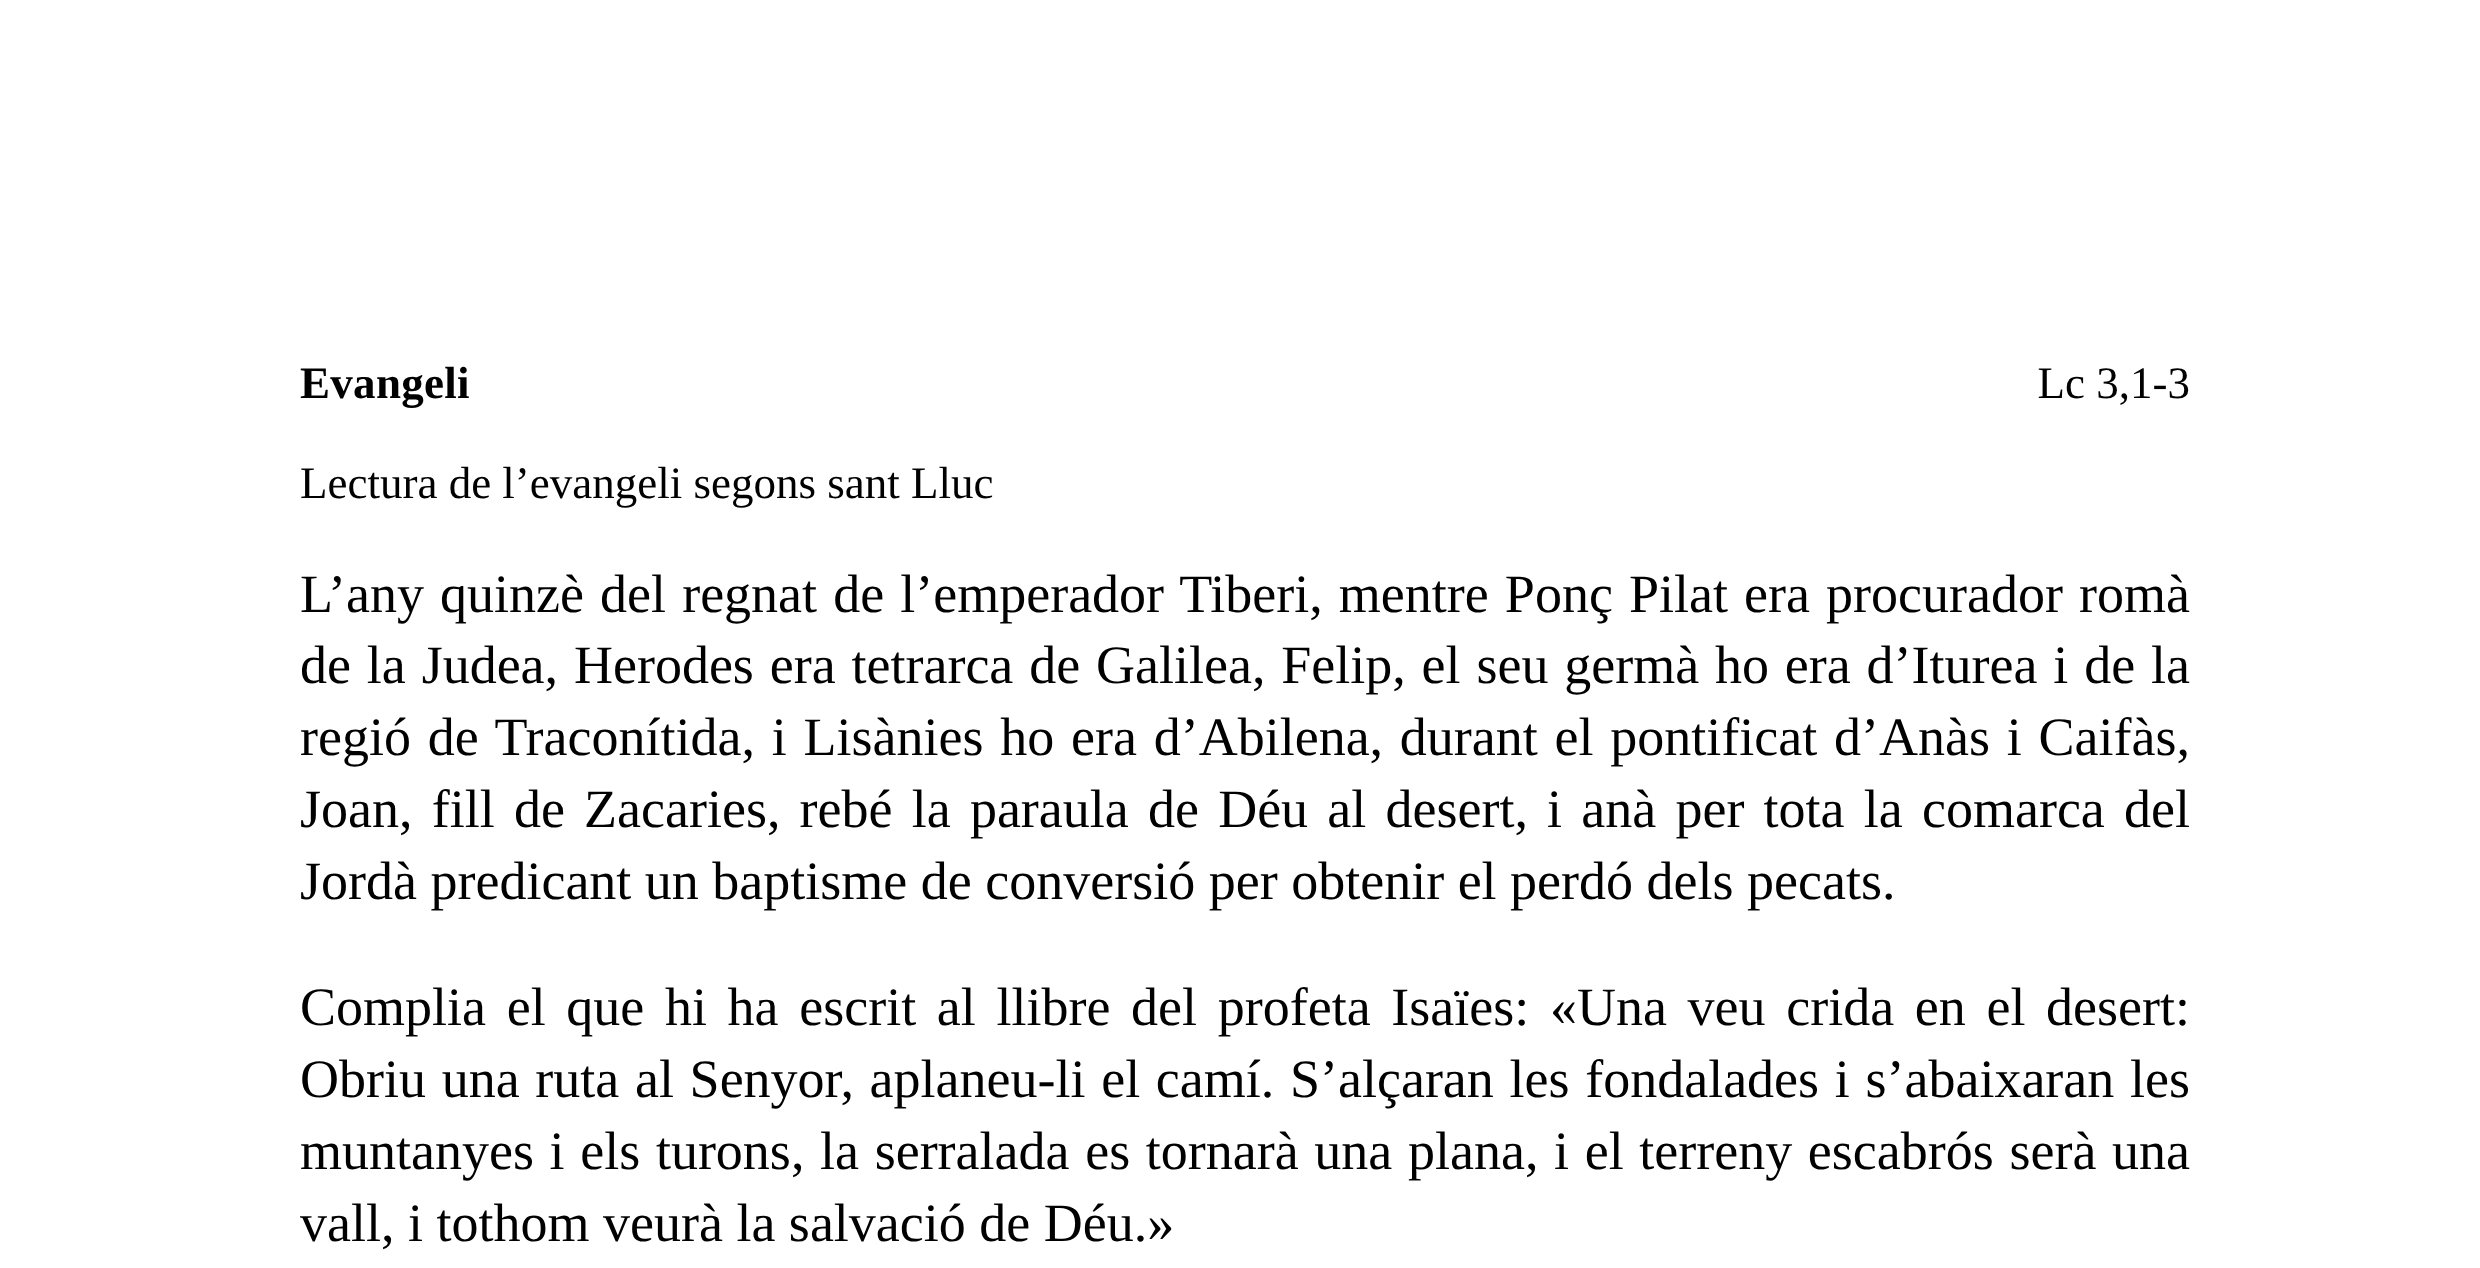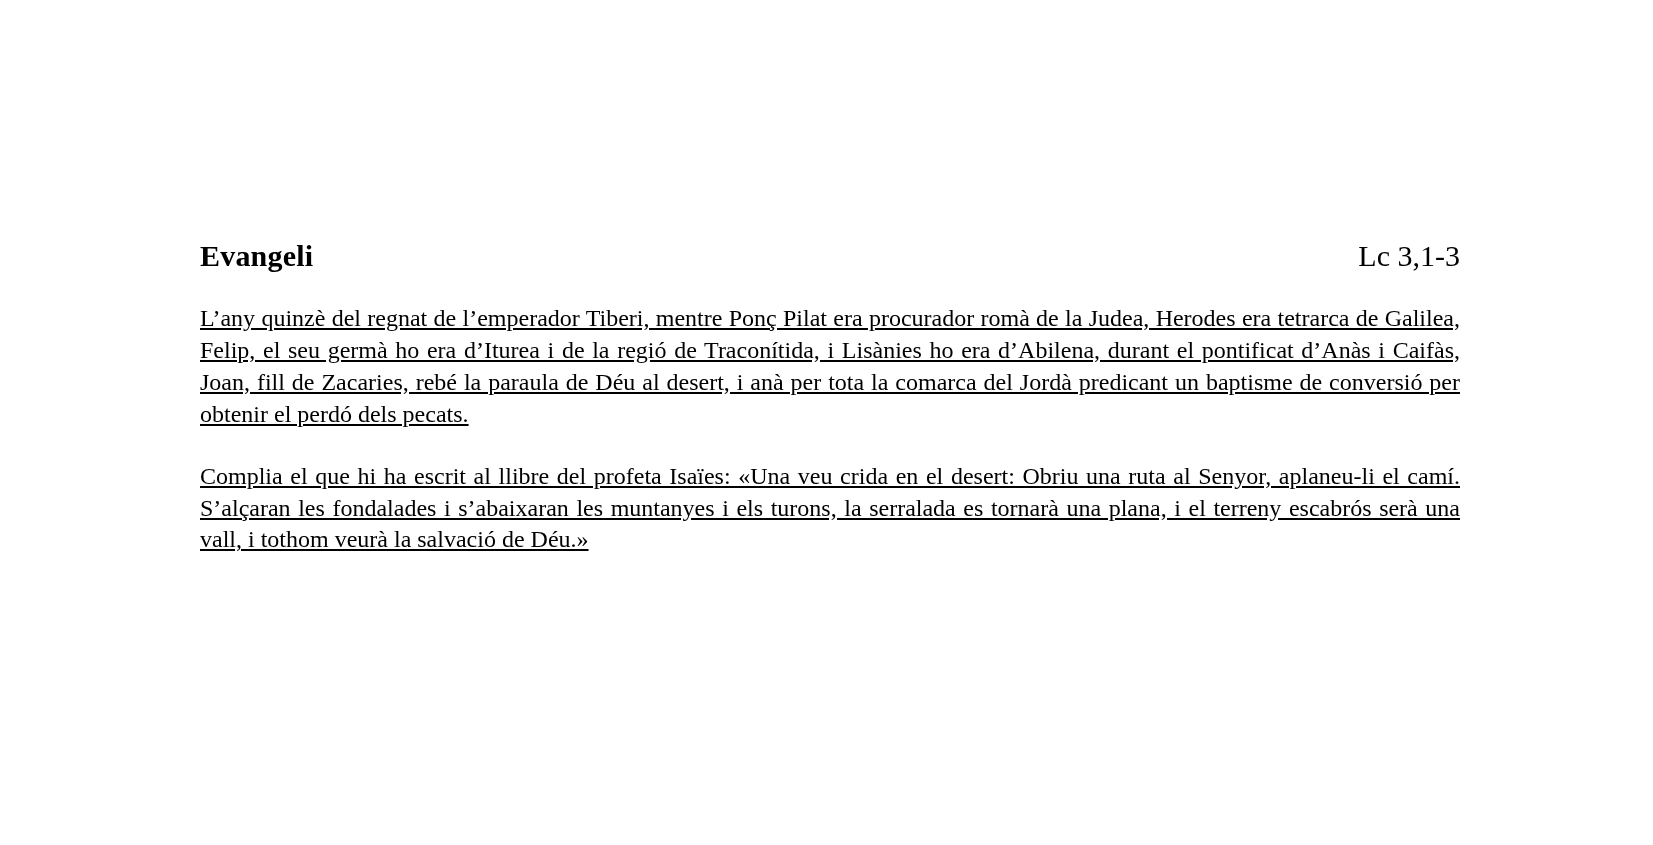--- a/index.html
+++ b/index.html
@@ -42,37 +42,37 @@
     font-size: 30px;
     font-weight: normal;
   }
   .subtitle {
     margin-top: 30px;
     font-size: 30px;
     line-height: 1.32;
   }
   .para {
     margin-top: 30px;
-    font-size: 24px;
+    font-size: 36px;
     line-height: 1.33;
     text-align: justify;
     text-justify: inter-word;
-    text-decoration: underline;
   }
 </style>
 </head>
 <body>
 
 <div class="page">
   <div class="content">
 
     <div class="heading-row">
       <span class="heading-title">Evangeli</span>
       <span class="heading-ref">Lc 3,1-3</span>
     </div>
 
+    <div class="subtitle">Lectura de l’evangeli segons sant Lluc</div>
 
     <p class="para">L’any quinzè del regnat de l’emperador Tiberi, mentre Ponç Pilat era procurador romà de la Judea, Herodes era tetrarca de Galilea, Felip, el seu germà ho era d’Iturea i de la regió de Traconítida, i Lisànies ho era d’Abilena, durant el pontificat d’Anàs i Caifàs, Joan, fill de Zacaries, rebé la paraula de Déu al desert, i anà per tota la comarca del Jordà predicant un baptisme de conversió per obtenir el perdó dels pecats.</p>
 
     <p class="para">Complia el que hi ha escrit al llibre del profeta Isaïes: «Una veu crida en el desert: Obriu una ruta al Senyor, aplaneu-li el camí. S’alçaran les fondalades i s’abaixaran les muntanyes i els turons, la serralada es tornarà una plana, i el terreny escabrós serà una vall, i tothom veurà la salvació de Déu.»</p>
 
   </div>
 </div>
 
 </body></html>

